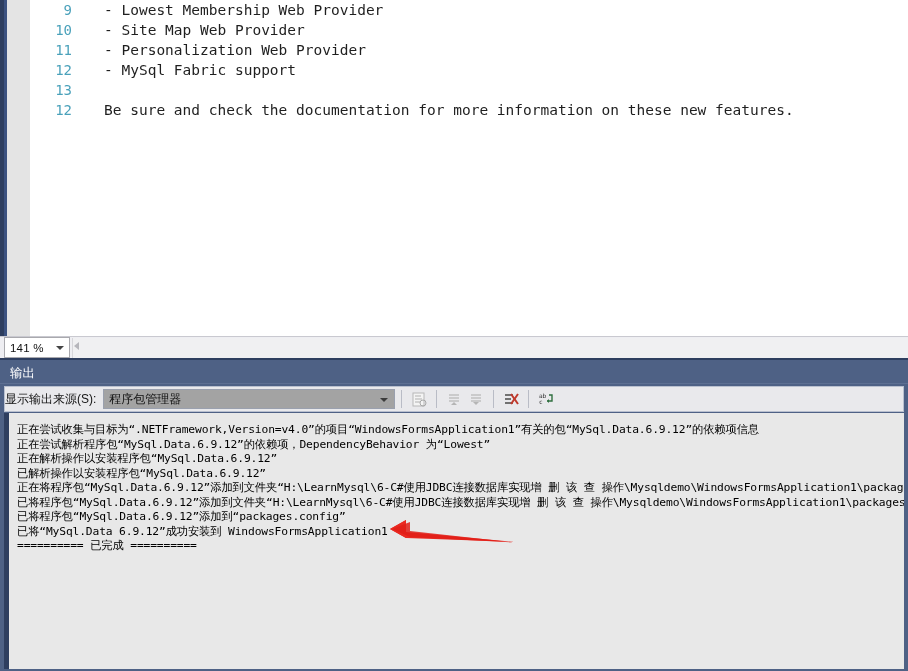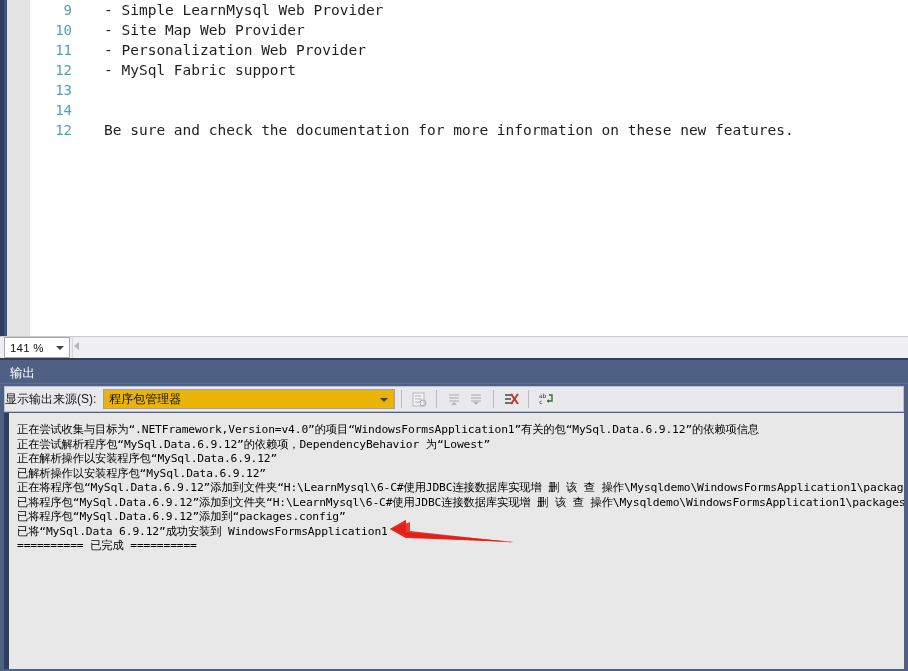--- a/index.html
+++ b/index.html
@@ -163,21 +163,21 @@
   }
   #source-label {
     font-size: 12px;
     color: #141414;
     font-family: "Liberation Sans", sans-serif;
     white-space: nowrap;
   }
   #source-combo {
     margin-left: 7px;
     width: 292px; height: 20px;
-    background: #eab308;
+    background: #a3a3a3;
     border: 1px solid #9aa0ae;
     position: relative;
     display: flex;
     align-items: center;
     cursor: default;
   }
   #source-combo .sv {
     font-size: 12px;
     color: #111;
     padding-left: 5px;
@@ -242,40 +242,36 @@
 
   <div id="editor-region">
     <div id="editor-left-strip">
       <div id="editor-left-strip-inner"></div>
     </div>
     <div id="indicator-margin"></div>
 
     <div id="code-surface">
       <div class="code-line">
         <span class="lineno">9</span>
-        <span class="ltext">- Simple LearnMysql Web Provider</span>
+        <span class="ltext">- Lowest Membership Web Provider</span>
       </div>
       <div class="code-line">
         <span class="lineno">10</span>
         <span class="ltext">- Site Map Web Provider</span>
       </div>
       <div class="code-line">
         <span class="lineno">11</span>
         <span class="ltext">- Personalization Web Provider</span>
       </div>
       <div class="code-line">
         <span class="lineno">12</span>
         <span class="ltext">- MySql Fabric support</span>
       </div>
       <div class="code-line">
         <span class="lineno">13</span>
-        <span class="ltext"></span>
-      </div>
-      <div class="code-line">
-        <span class="lineno">14</span>
         <span class="ltext"></span>
       </div>
       <div class="code-line">
         <span class="lineno">12</span>
         <span class="ltext">Be sure and check the documentation for more information on these new features.</span>
       </div>
     </div>
   </div>
 
   <div id="editor-statusbar">

